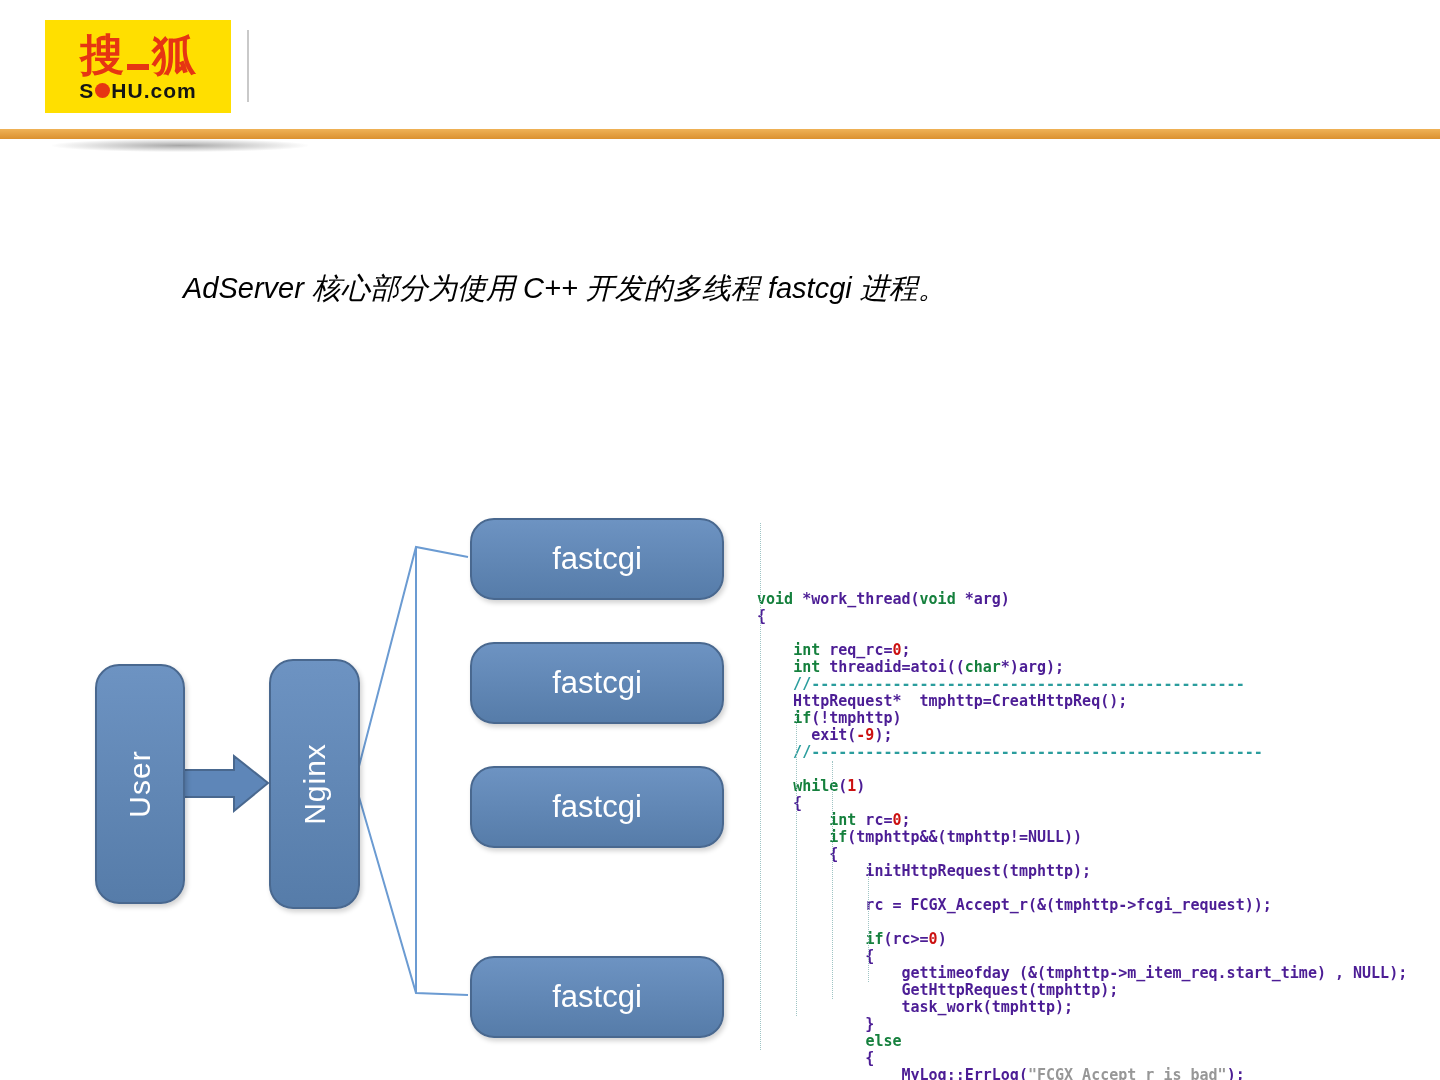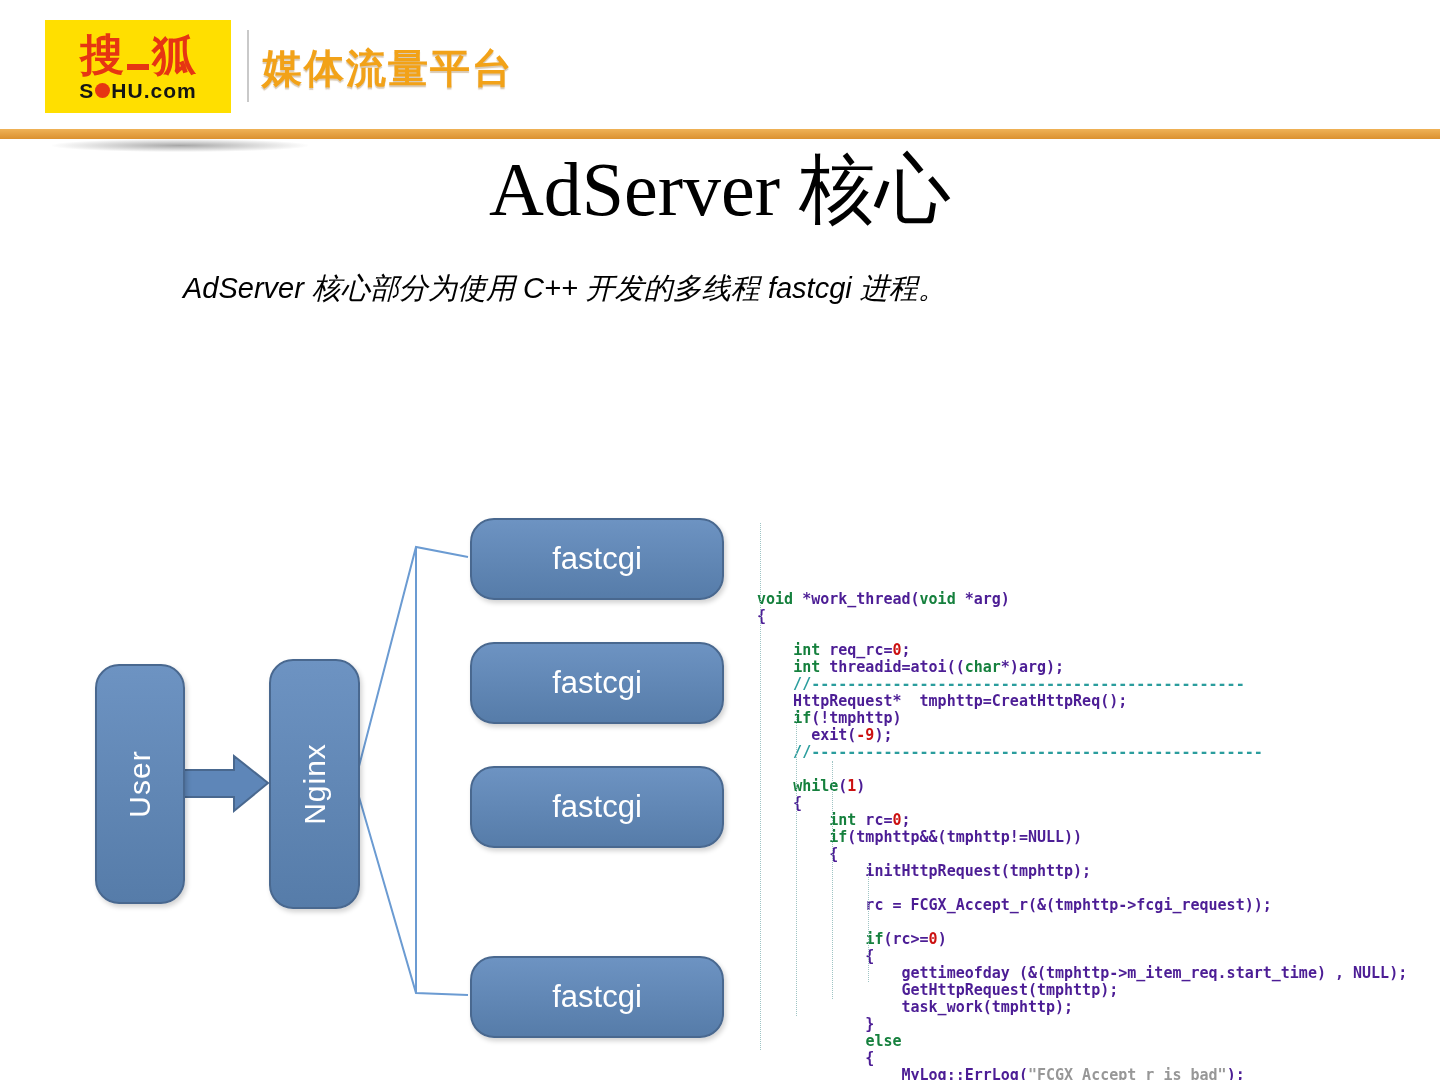--- a/index.html
+++ b/index.html
@@ -66,25 +66,23 @@
       <span class="logo-dash"></span>
       <span>狐</span>
     </div>
     <div class="logo-domain">
       <span>S</span>
       <span class="logo-dot"></span>
       <span>HU.com</span>
     </div>
   </div>
   <div class="logo-divider"></div>
-  <div class="platform-label">媒体流量平台</div>
   <div class="orange-bar"></div>
   <div class="logo-shadow"></div>
 
-  <div class="slide-title">AdServer 核心</div>
   <div class="body-text">
     <p>AdServer 核心部分为使用 C++ 开发的多线程 fastcgi 进程。</p>
   </div>
 
   <svg class="flow-svg" width="1440" height="1080" viewBox="0 0 1440 1080">
     <polygon points="184,770 234,770 234,756 268,783 234,811 234,797 184,797" fill="#5e86b8" stroke="#49688f" stroke-width="2"></polygon>
     <polyline points="357,774 416,547 468,557" fill="none" stroke="#6b9bd2" stroke-width="2"></polyline>
     <line x1="416" y1="547" x2="416" y2="993" stroke="#6b9bd2" stroke-width="2"></line>
     <polyline points="357,790 416,993 468,995" fill="none" stroke="#6b9bd2" stroke-width="2"></polyline>
   </svg>

